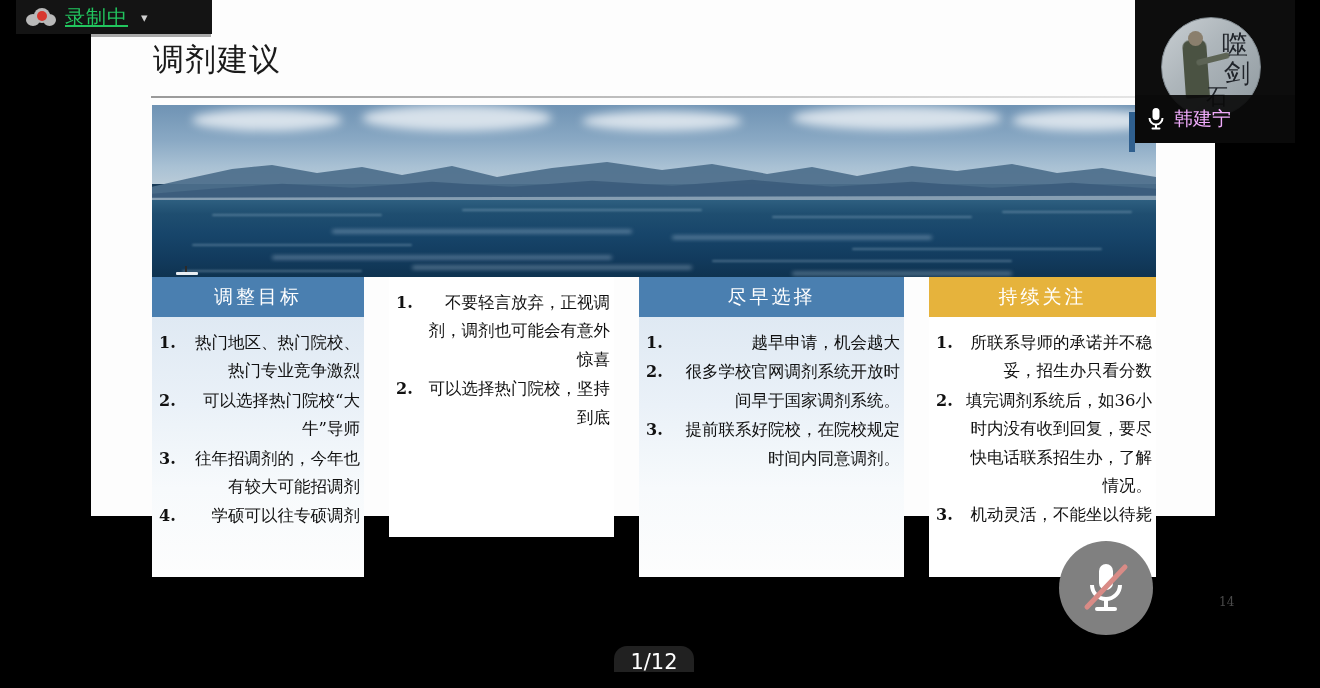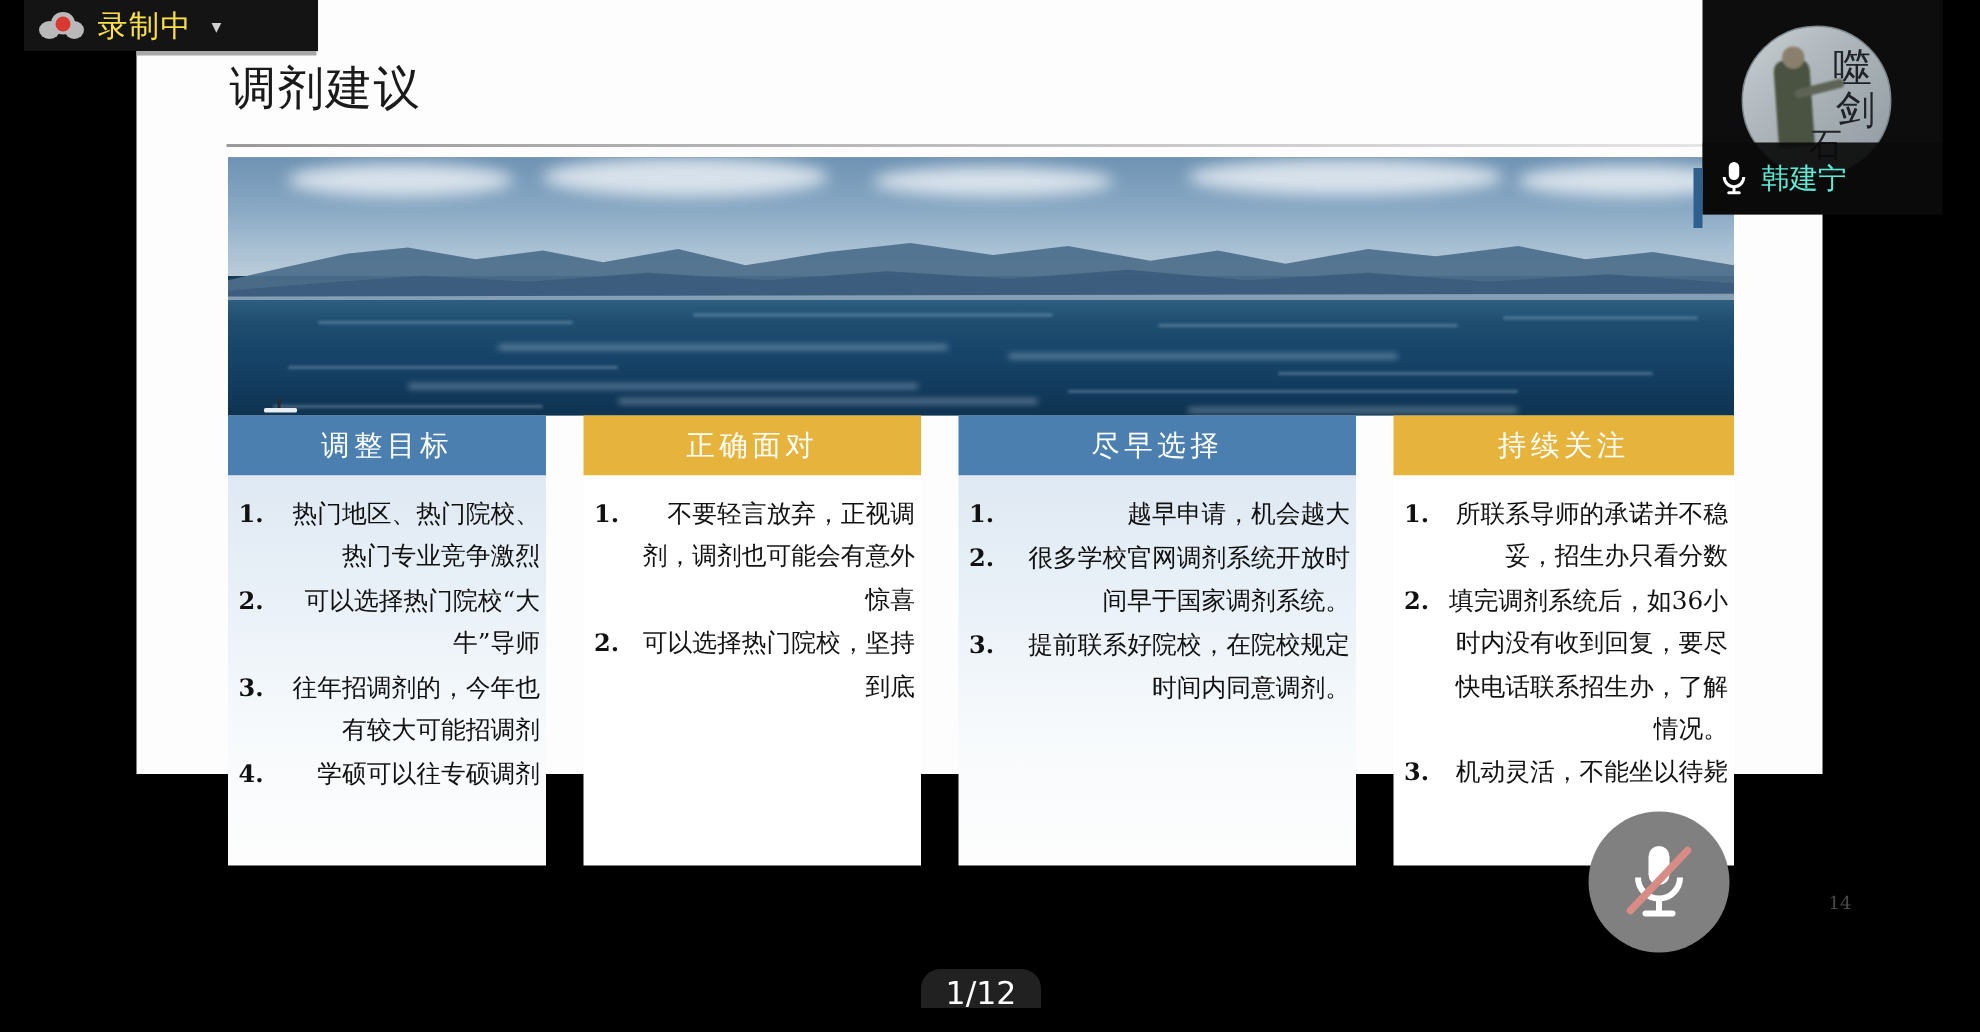--- a/index.html
+++ b/index.html
@@ -135,21 +135,21 @@
   }
   .cloud-dot .c1 { left: 0; top: 7px; width: 14px; height: 12px; }
   .cloud-dot .c2 { left: 8px; top: 1px; width: 16px; height: 15px; }
   .cloud-dot .c3 { left: 17px; top: 7px; width: 13px; height: 12px; }
   .cloud-dot .red {
     position: absolute; left: 11px; top: 4px; width: 10px; height: 10px;
     border-radius: 50%; background: #d8382f;
   }
   .rec-label {
     font-family: "DejaVu Sans", "Liberation Sans", sans-serif;
-    font-size: 20px; color: #fde047; letter-spacing: 1px;
+    font-size: 20px; color: #22c55e; letter-spacing: 1px; text-decoration: underline;
   }
   .rec-chevron { margin-left: 4px; color: #cfcfcf; font-size: 13px; }
   .gray-slab {
     position: absolute; left: 91px; top: 15px; width: 120px; height: 22px;
     background: #a8a8a8;
   }
 
   
   .tile {
     position: absolute; left: 1135px; top: 0; width: 160px; height: 143px;
@@ -182,21 +182,21 @@
   .avatar .ch1 { right: 12px; top: 9px; font-size: 26px; }
   .avatar .ch2 { right: 10px; top: 38px; font-size: 26px; }
   .avatar .ch3 { right: 32px; top: 64px; font-size: 22px; }
   .tile-bar {
     position: absolute; left: 0; bottom: 0; width: 100%; height: 48px;
     background: rgba(10,10,10,0.92);
     display: flex; align-items: center; gap: 10px; padding: 0 13px;
   }
   .tile-name {
     font-family: "DejaVu Sans", "Liberation Sans", sans-serif;
-    font-size: 19px; color: #5eead4;
+    font-size: 19px; color: #f0abfc;
   }
 
   
   .page-pill {
     position: absolute; left: 614px; top: 646px; width: 80px; height: 26px;
     background: #3c3c3c; border-radius: 13px 13px 0 0; opacity: .55;
   }
   .page-text {
     position: absolute; left: 614px; top: 650px; width: 80px;
     text-align: center;
@@ -266,21 +266,20 @@
             <li>热门地区、热门院校、热门专业竞争激烈</li>
             <li>可以选择热门院校“大牛”导师</li>
             <li>往年招调剂的，今年也有较大可能招调剂</li>
             <li>学硕可以往专硕调剂</li>
           </ol>
         </div>
       </div>
       <div class="col col-1"></div>
 
       <div class="col col-2">
-        <div class="col-head head-gold">正确面对</div>
         <div class="col-body body-plain">
           <ol class="items">
             <li>不要轻言放弃，正视调剂，调剂也可能会有意外惊喜</li>
             <li>可以选择热门院校，坚持到底</li>
           </ol>
         </div>
       </div>
       <div class="col col-3"></div>
 
       <div class="col col-4">

